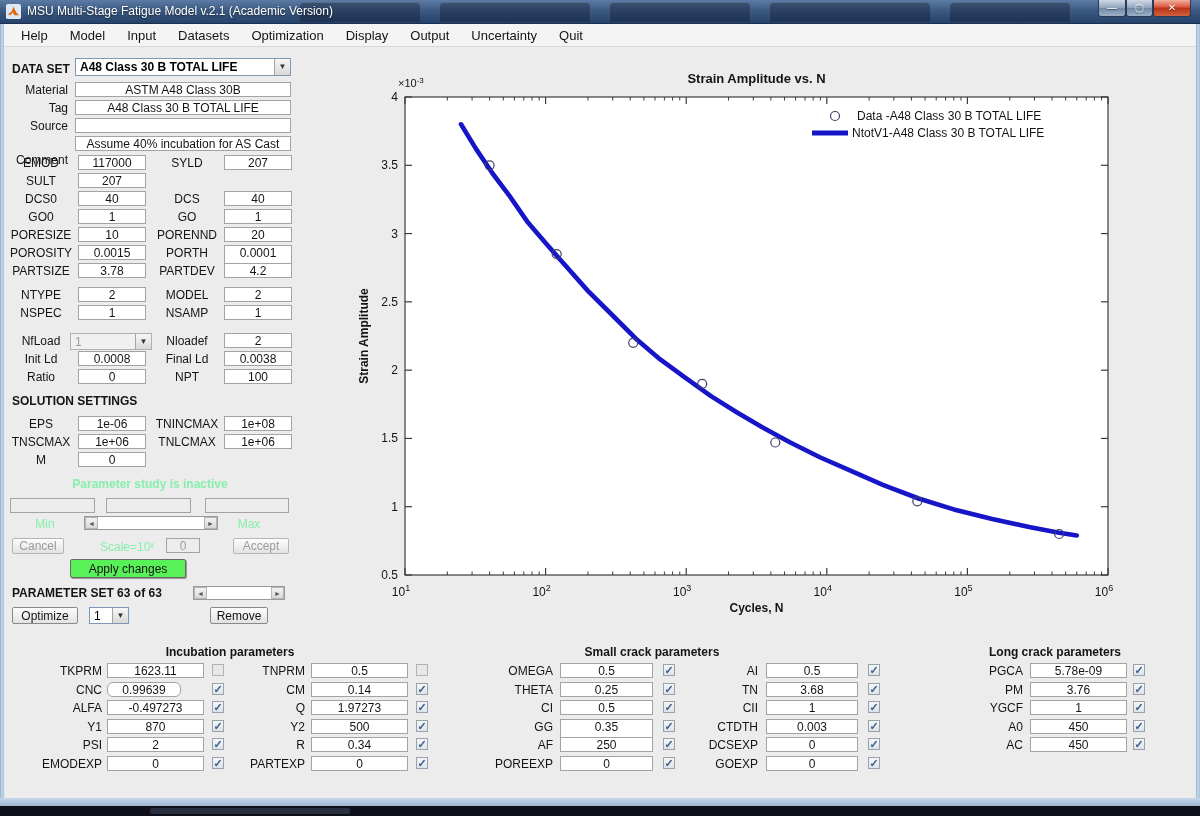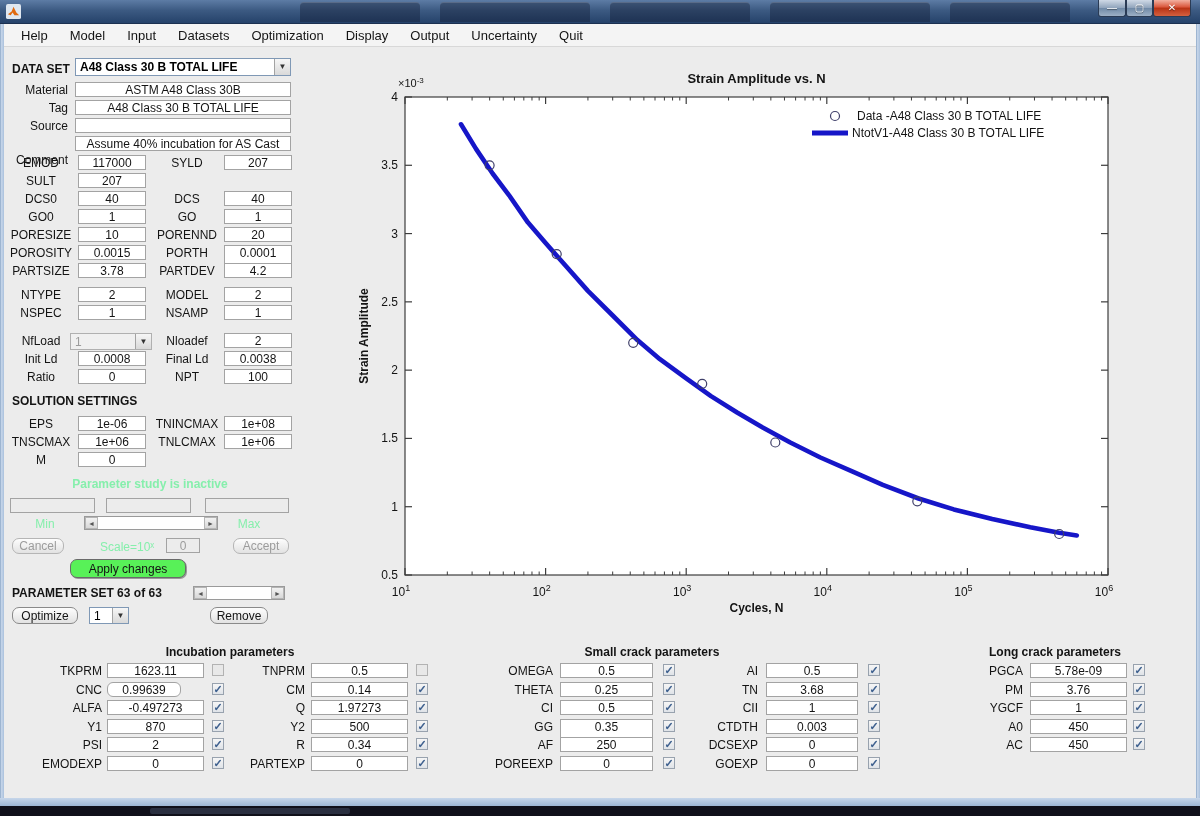--- a/index.html
+++ b/index.html
@@ -34,21 +34,21 @@
   .lab.gray{color:#86efac;font-weight:bold;}
   .tfield{position:absolute;background:#fff;border:1px solid #a3a3a3;font-size:12px;color:#141414;
     text-align:center;line-height:14px;white-space:nowrap;overflow:hidden;}
   .tfield.dis{background:#ececec;color:#9c9c9c;}
   .combo{position:absolute;background:#fff;border:1px solid #7f98b5;font-size:12px;color:#000;
     line-height:16px;padding-left:4px;font-weight:bold;white-space:nowrap;overflow:hidden;}
   .combo .arrowbox{position:absolute;right:0;top:0;bottom:0;width:16px;
     background:linear-gradient(180deg,#f6f6f6,#d9d9d9);border-left:1px solid #a3a3a3;
     font-size:8px;color:#333;text-align:center;line-height:16px;font-weight:normal;}
   .combo.dis{background:#f0f0f0;color:#9c9c9c;border-color:#b0b0b0;font-weight:normal;}
-  .btn{position:absolute;border:1px solid #8a8a8a;border-radius:7px;
+  .btn{position:absolute;border:1px solid #8a8a8a;border-radius:2px;
     background:linear-gradient(180deg,#fdfdfd,#e2e2e2);font-size:12px;color:#141414;
     text-align:center;white-space:nowrap;}
   .btn.dis{color:#9c9c9c;border-color:#b5b5b5;}
   .btn.green{background:#58f158;border-color:#6a6a6a;font-weight:normal;box-shadow:1px 1px 0 #9a9a9a;}
   .hscroll{position:absolute;border:1px solid #9a9a9a;background:#fff;display:flex;justify-content:space-between;}
   .sbtn{width:13px;height:100%;background:linear-gradient(180deg,#f2f2f2,#d8d8d8);
     font-size:7px;color:#555;text-align:center;border:1px solid #b5b5b5;line-height:11px;}
   .cb{position:absolute;width:12px;height:12px;border:1px solid #98a2ae;
     background:linear-gradient(180deg,#f6f6f6,#dfe3e8);font-size:11px;line-height:11px;
     text-align:center;color:#3f618f;font-weight:bold;}
@@ -62,20 +62,21 @@
   <div class="titlebar">
     <div class="tb-tab" style="left:300px;width:120px;"></div>
     <div class="tb-tab" style="left:440px;width:150px;"></div>
     <div class="tb-tab" style="left:610px;width:140px;"></div>
     <div class="tb-tab" style="left:770px;width:160px;"></div>
     <div class="tb-tab" style="left:950px;width:120px;"></div>
     <svg class="tb-icon" viewBox="0 0 16 16">
       <rect x="0" y="0" width="16" height="16" rx="2" fill="#dfe7f0"></rect>
       <path d="M2 11 L6 8 L8 3 L11 9 L14 12 L9 12 L7 9 L5 12 Z" fill="#e06a10"></path>
     </svg>
+    <span class="tb-title">MSU Multi-Stage Fatigue Model v.2.1 (Academic Version)</span>
     <div class="winbtn" style="left:1098px;width:28px;">—</div>
     <div class="winbtn" style="left:1126px;width:27px;">▢</div>
     <div class="winbtn close" style="left:1153px;width:38px;">✕</div>
   </div>
 
   <div class="menubar" id="menubar">
       <span class="menuitem">Help</span>
       <span class="menuitem">Model</span>
       <span class="menuitem">Input</span>
       <span class="menuitem">Datasets</span>

